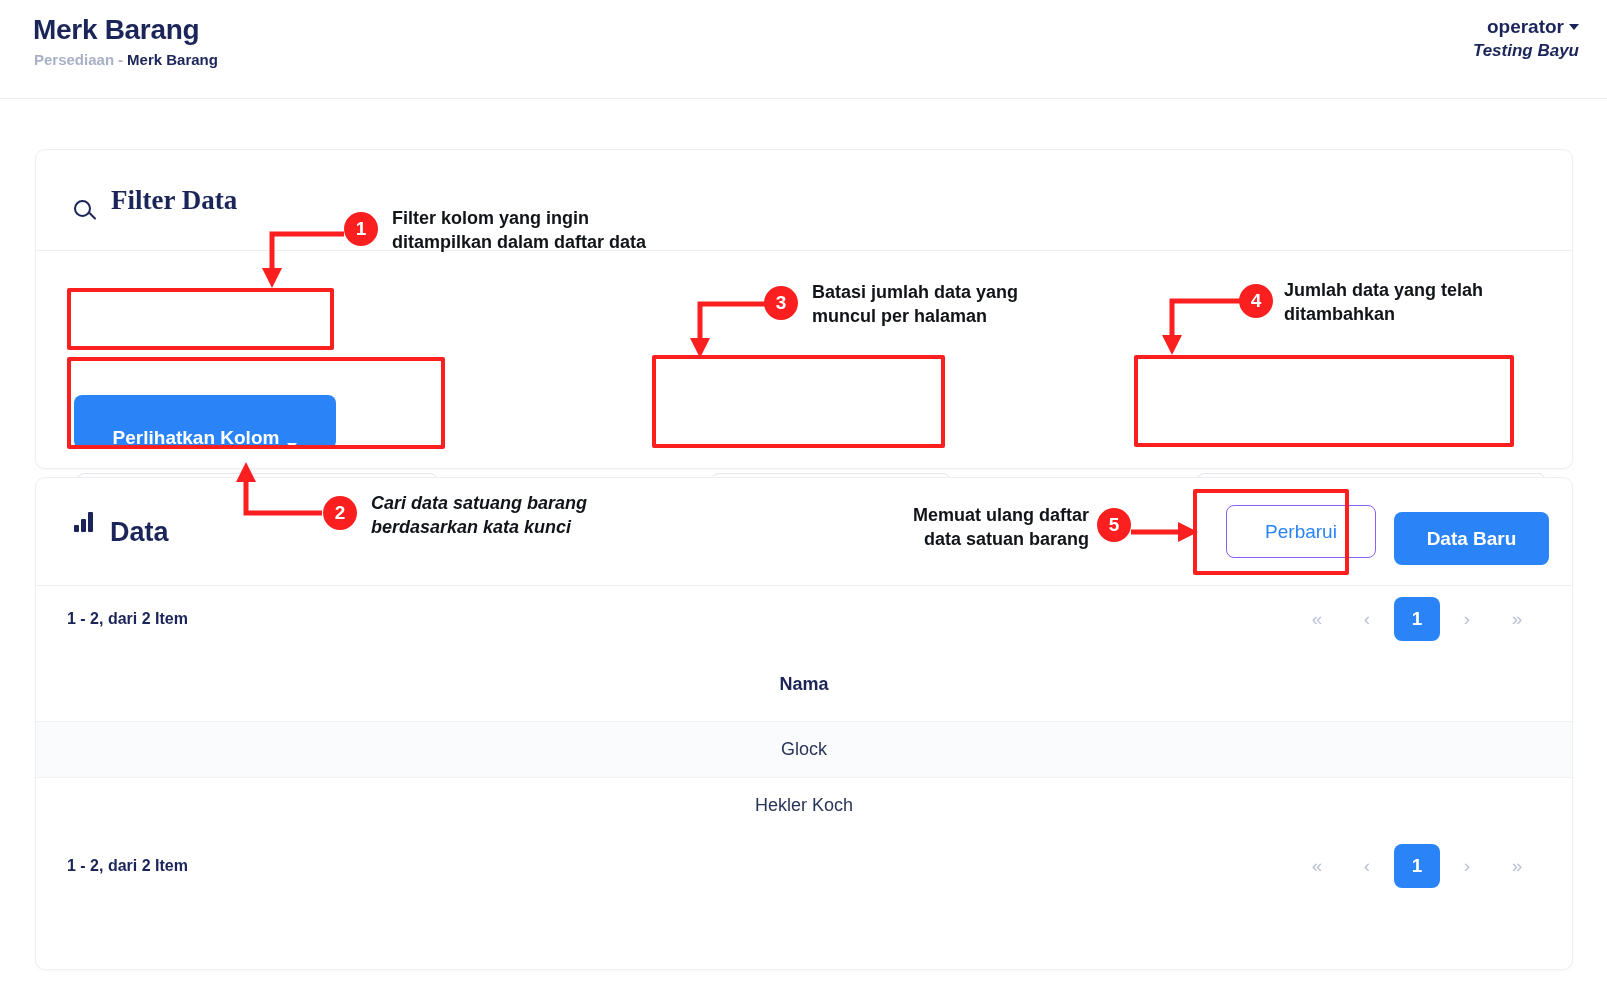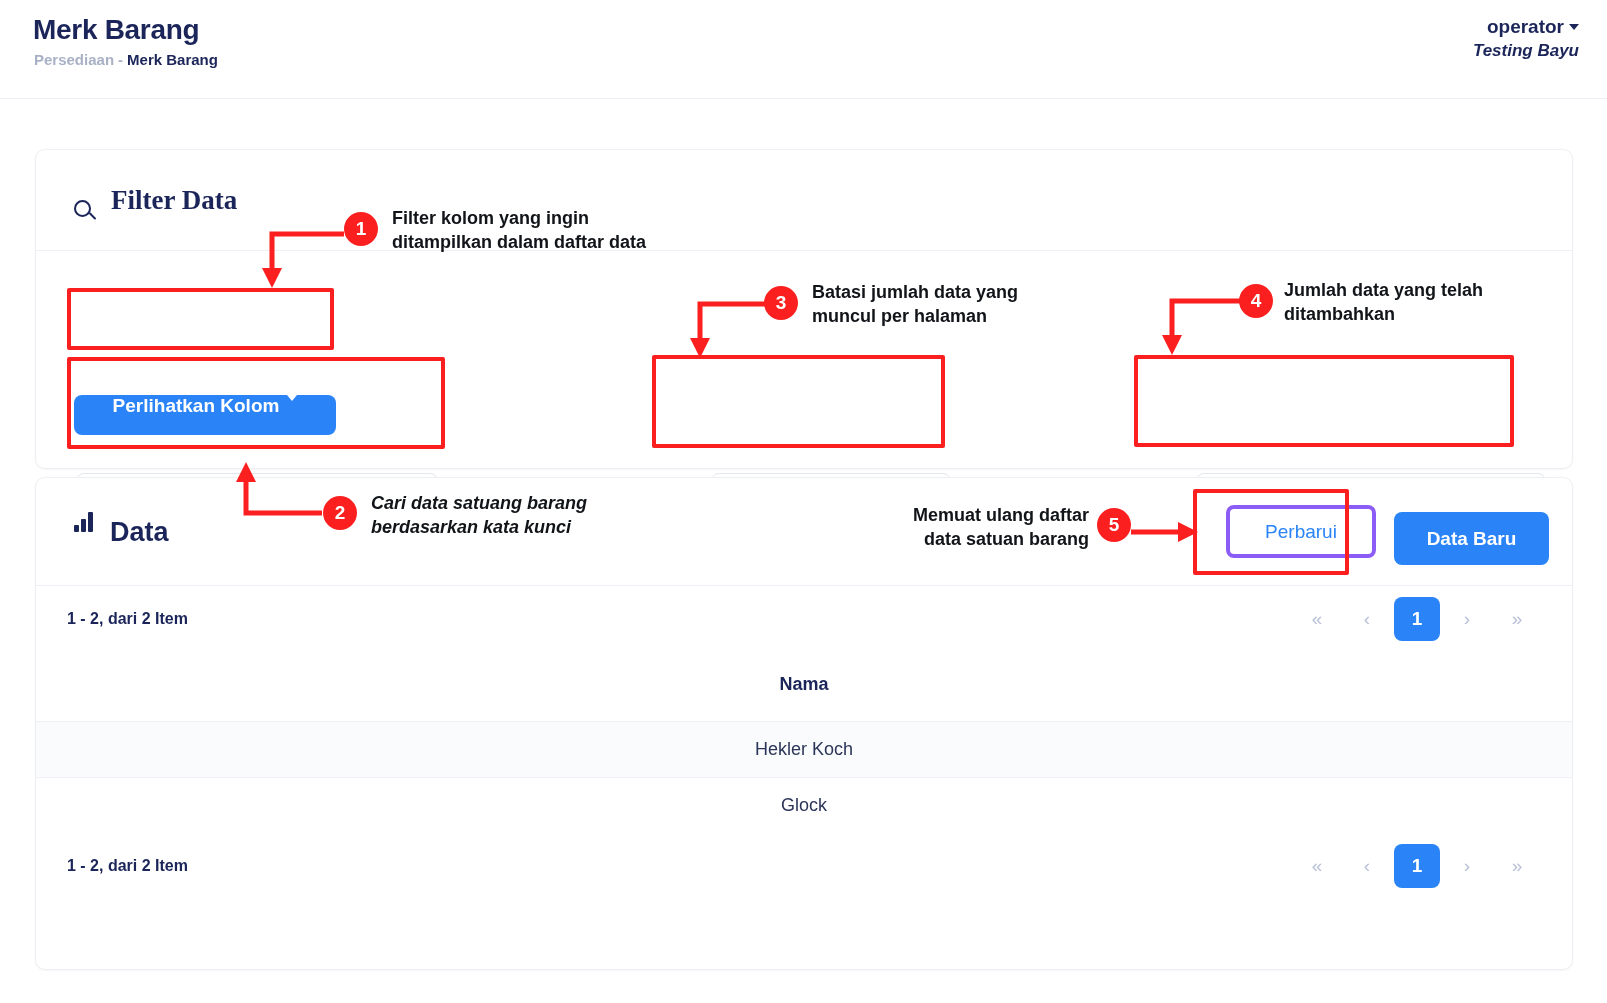--- a/index.html
+++ b/index.html
@@ -90,22 +90,22 @@
   
   .filter-body { position: relative; height: 218px; }
 
   .btn-primary {
     position: absolute;
     background: #2a84f7; color: #fff; border: none; border-radius: 8px;
     font-family: "Liberation Sans", sans-serif; font-size: 19px; font-weight: 700;
     cursor: pointer; white-space: nowrap;
   }
   #show-columns-btn {
-    left: 38px; top: 144px; width: 262px; height: 40px;
-    display: flex; align-items: flex-start; justify-content: center;
+    left: 38px; top: 144px; width: 262px; height: 54px;
+    display: flex; align-items: flex-end; justify-content: center;
   }
   .btn-caret {
     display: inline-block; width: 0; height: 0; margin-left: 8px;
     border-left: 5px solid transparent; border-right: 5px solid transparent;
     border-top: 6px solid #fff; vertical-align: middle;
   }
 
   .field {
     position: absolute; background: #fff;
     border: 1px solid #e3e6ee; border-radius: 8px;
@@ -128,21 +128,21 @@
     border-right: 2px solid #8a93ab; border-bottom: 2px solid #8a93ab;
     transform: rotate(45deg);
   }
 
   
   .data-head { position: relative; height: 108px; border-bottom: 1px solid #edeff4; }
   .data-head .card-head-title { left: 74px; }
   .btn-outline {
     position: absolute; right: 196px; top: 27px; width: 150px; height: 53px;
     background: #fff; color: #2a84f7;
-    border: 4px solid #8b5cf6; border-radius: 8px;
+    border: 1px solid #8b5cf6; border-radius: 8px;
     font-family: "Liberation Sans", sans-serif; font-size: 19px; font-weight: 400;
     cursor: pointer;
   }
   #new-data-btn {
     position: absolute; right: 23px; top: 27px; width: 155px; height: 53px;
     display: flex; align-items: center; justify-content: center; margin-top: 7px;
   }
 
   .data-body { position: relative; }
   .pager-row {
@@ -251,24 +251,24 @@
       </div>
 
       <table class="data-table">
         <thead>
           <tr>
             <th>Nama</th>
           </tr>
         </thead>
         <tbody>
           <tr>
-            <td>Hekler Koch</td>
+            <td>Glock</td>
           </tr>
           <tr>
-            <td>Glock</td>
+            <td>Hekler Koch</td>
           </tr>
         </tbody>
       </table>
 
       <div class="pager-row">
         <div class="pager-info">1 - 2, dari 2 Item</div>
         <div class="pager">
           <button class="pg">«</button>
           <button class="pg">‹</button>
           <button class="pg active">1</button>

